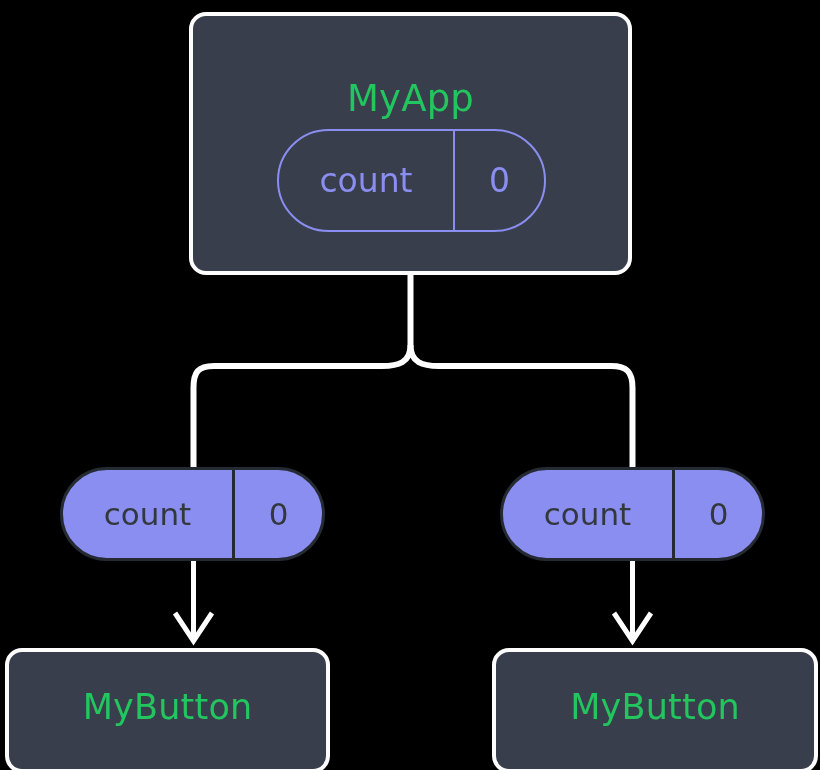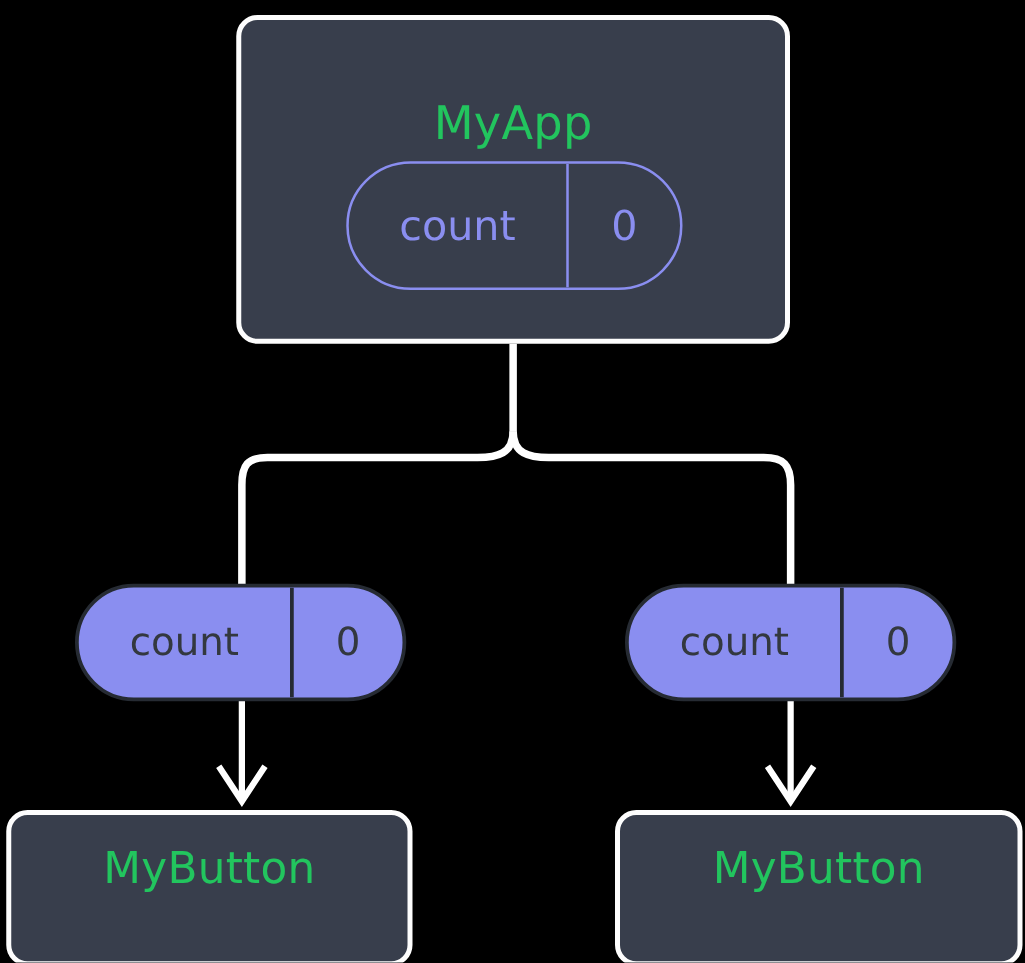--- a/index.html
+++ b/index.html
@@ -45,21 +45,21 @@
     font-weight: 400;
     letter-spacing: 0.2px;
     white-space: nowrap;
   }
 
   #app-box { left: 189px; top: 12px; width: 443px; height: 263px; }
   #app-title { top: 60px; font-size: 37px; line-height: 46px; }
 
   #btn-box-left  { left: 5px;   top: 648px; width: 325px; height: 125px; }
   #btn-box-right { left: 492px; top: 648px; width: 326px; height: 125px; }
-  .btn-title { top: 21px; font-size: 35px; line-height: 44px; }
+  .btn-title { top: 33px; font-size: 35px; line-height: 44px; }
 
   
   .pill {
     position: absolute;
     box-sizing: border-box;
     display: flex;
     align-items: stretch;
     border-radius: 999px;
     overflow: hidden;
   }

